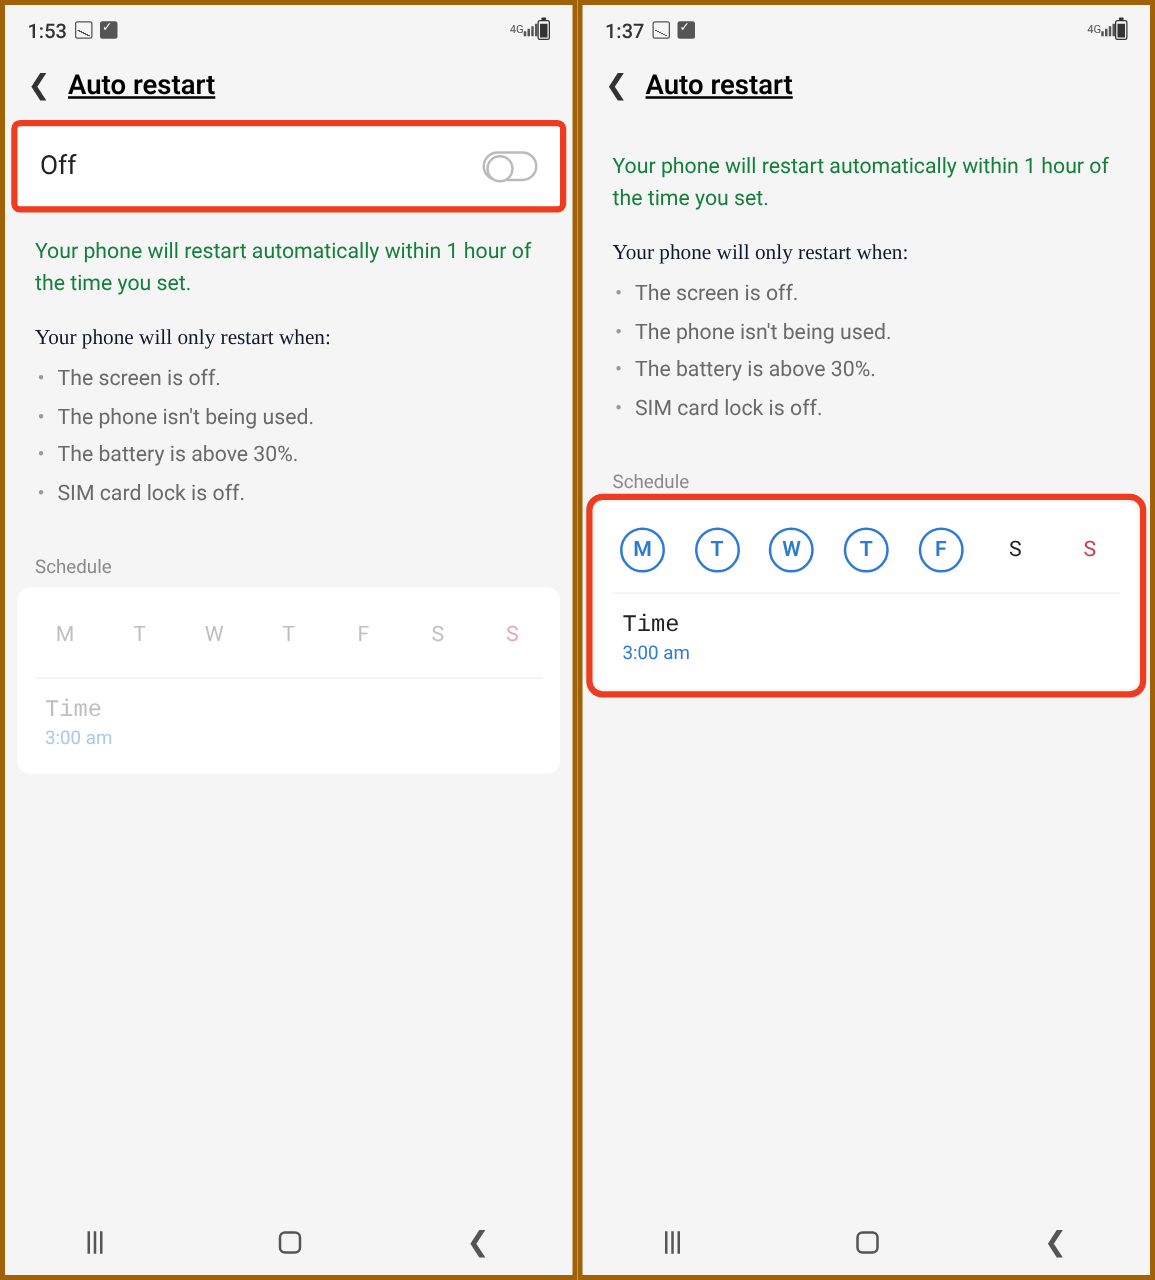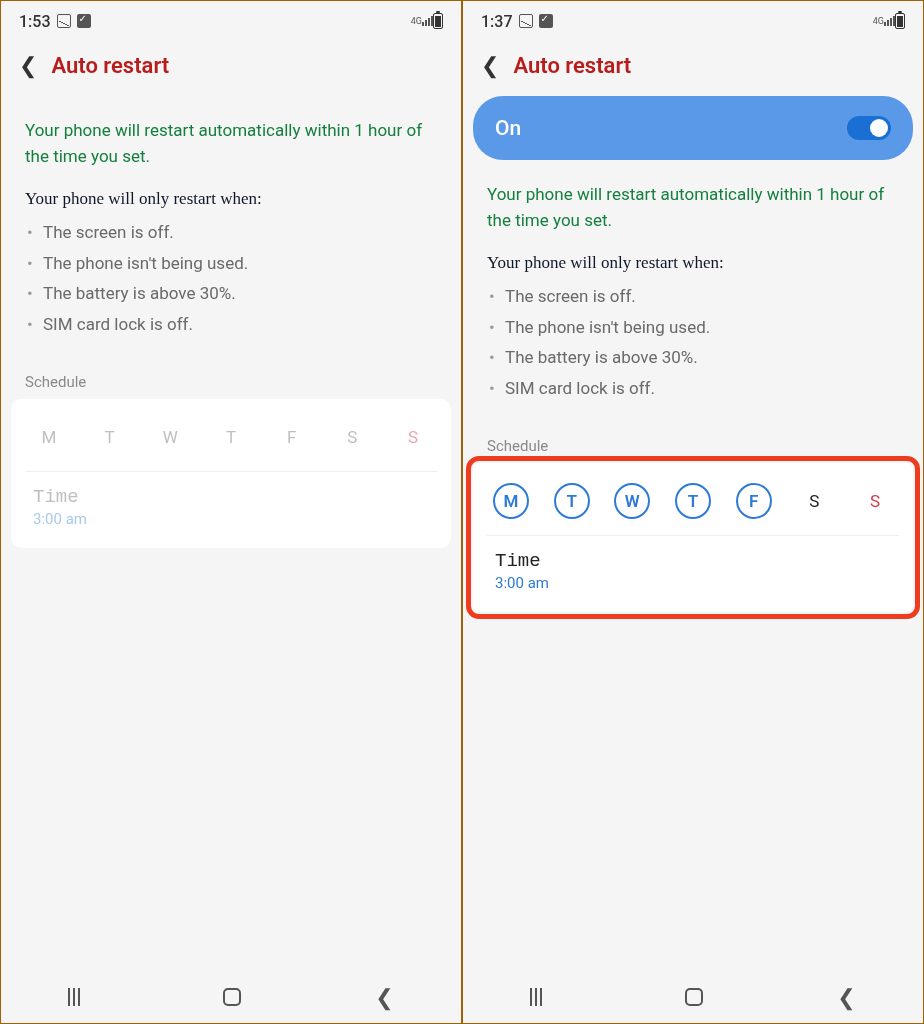--- a/index.html
+++ b/index.html
@@ -6,21 +6,21 @@
   body {
     width: 924px;
     height: 1024px;
     background: #fff;
     font-family: -apple-system, BlinkMacSystemFont, "Segoe UI", Roboto, Arial, sans-serif;
     display: flex;
   }
   .screen {
     width: 462px;
     height: 1024px;
-    border: 1px solid #a16207;
+    border: 4px solid #a16207;
     background: #f5f5f5;
     position: relative;
     display: flex;
     flex-direction: column;
   }
   
   .status-bar {
     height: 40px;
     display: flex;
     align-items: center;
@@ -55,21 +55,21 @@
   .net4g { font-size: 9px; line-height: 8px; color:#555; }
 
   
   .header {
     display: flex;
     align-items: center;
     gap: 14px;
     padding: 12px 18px 18px 18px;
   }
   .back-chevron { font-size: 22px; color: #333; line-height: 1; }
-  .title { font-size: 22px; font-weight: 600; color: #b91c1c; }
+  .title { font-size: 22px; font-weight: 600; color: #000000; text-decoration: underline; }
 
   
   .toggle-card {
     margin: 0 8px;
     padding: 22px 20px;
     border-radius: 6px;
     display: flex;
     align-items: center;
     justify-content: space-between;
   }
@@ -167,20 +167,24 @@
         </span>
       <span class="batt"></span>
     </div>
   </div>
 
   <div class="header">
     <span class="back-chevron">❮</span>
     <span class="title">Auto restart</span>
   </div>
 
+  <div class="toggle-card toggle-off-card highlight-red">
+    <span class="toggle-label">Off</span>
+    <span class="switch switch-off"></span>
+  </div>
 
   <div class="desc">Your phone will restart automatically within 1 hour of the time you set.</div>
   <div class="conditions-title">Your phone will only restart when:</div>
   <ul class="bullets">
     <li>The screen is off.</li>
     <li>The phone isn't being used.</li>
     <li>The battery is above 30%.</li>
     <li>SIM card lock is off.</li>
   </ul>
 
@@ -229,24 +233,20 @@
         </span>
       <span class="batt"></span>
     </div>
   </div>
 
   <div class="header">
     <span class="back-chevron">❮</span>
     <span class="title">Auto restart</span>
   </div>
 
-  <div class="toggle-card toggle-on-card">
-    <span class="toggle-label">On</span>
-    <span class="switch switch-on"></span>
-  </div>
 
   <div class="desc">Your phone will restart automatically within 1 hour of the time you set.</div>
   <div class="conditions-title">Your phone will only restart when:</div>
   <ul class="bullets">
     <li>The screen is off.</li>
     <li>The phone isn't being used.</li>
     <li>The battery is above 30%.</li>
     <li>SIM card lock is off.</li>
   </ul>
 

